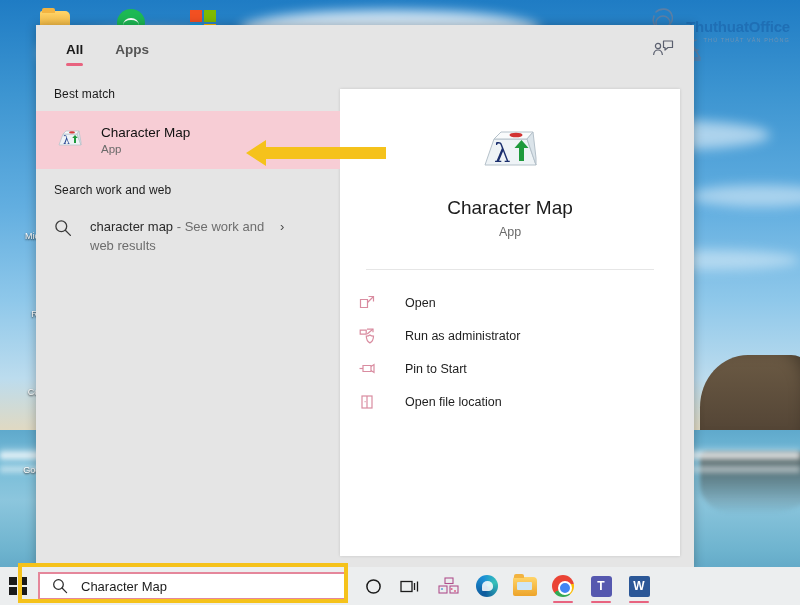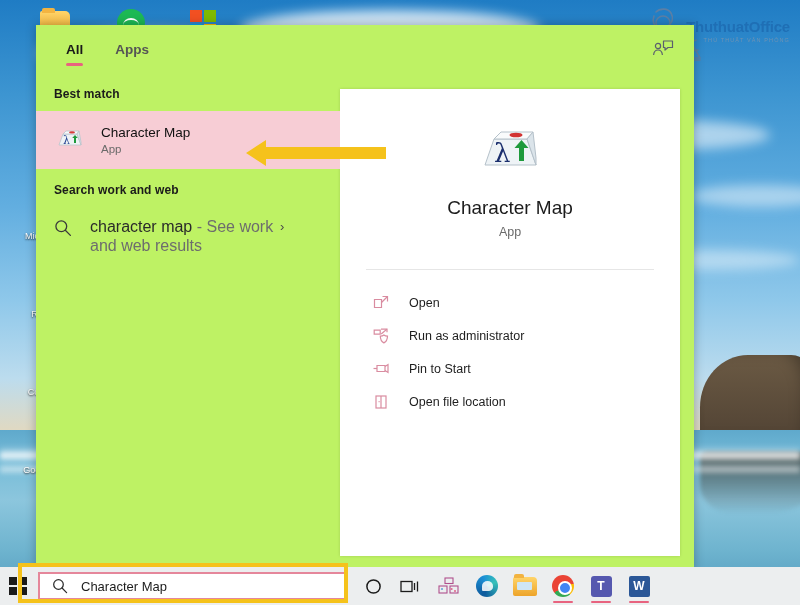--- a/index.html
+++ b/index.html
@@ -82,21 +82,21 @@
   .ic-cpanel:after{content:"";position:absolute;left:3px;top:4px;width:11px;height:11px;border-radius:50%;
      background:conic-gradient(#f2a33c 0 40%,#4e9ad6 40% 75%,#7fc24a 75% 100%);}
   .ic-chrome { width:30px;height:30px;border-radius:50%;
      background:conic-gradient(from -40deg,#ea4335 0 33%,#fbbc05 33% 50%,#34a853 50% 75%,#ea4335 75% 100%); }
   .ic-chrome:after{content:"";position:absolute;left:9px;top:9px;width:12px;height:12px;border-radius:50%;
      background:#4285f4;border:2px solid #fff;}
 
   
   #searchPanel {
     position:absolute; left:36px; top:25px; width:658px; height:545px;
-    background:#bef264;
+    background:#e5e5e5;
     box-shadow:0 0 10px rgba(0,0,0,.28);
     display:flex; flex-direction:column;
     z-index:20;
   }
   #tabsRow {
     height:48px; flex:0 0 48px; display:flex; align-items:center;
     padding:0 14px 0 22px; position:relative;
   }
   .tab {
     font-size:13.5px; color:#555; padding:0 16px; height:46px;
@@ -112,50 +112,50 @@
   }
   .tab .caret { margin-left:7px; font-size:8px; color:#444; }
   .spacer { flex:1; }
   #feedbackBtn { width:34px;height:34px;display:flex;align-items:center;justify-content:center;cursor:default; }
 
   #panelBody { flex:1; display:flex; min-height:0; }
 
   
   #resultsCol { width:304px; flex:0 0 304px; position:relative; }
   .sectionLabel {
-    font-size:12px; font-weight:bold; color:#1b1b1b;
+    font-size:12px; font-weight:normal; color:#1b1b1b;
     padding:14px 0 10px 18px; letter-spacing:.1px;
   }
   .bestMatchRow {
     height:58px; background:#f7cdd5; display:flex; align-items:center;
     padding-left:18px; cursor:default;
   }
   .bestIcon { width:30px;height:30px;flex:0 0 30px;position:relative;margin-right:17px; }
   .bestText { display:flex; flex-direction:column; }
   .bestTitle { font-size:13.5px; color:#111; line-height:17px; }
   .bestSub { font-size:11.5px; color:#6a6a6a; line-height:15px; margin-top:1px; }
 
   .webRow { display:flex; align-items:flex-start; padding:10px 14px 12px 18px; cursor:default; }
   .webIcon { width:22px;flex:0 0 22px;margin-right:14px;padding-top:2px; }
-  .webLabel { flex:1; font-size:16px; line-height:19px; color:#2a2a2a; max-width:190px; }
+  .webLabel { flex:1; font-size:13px; line-height:19px; color:#2a2a2a; max-width:190px; }
   .webLabel .dim { color:#6d6d6d; }
   .chev { flex:0 0 16px; color:#4a4a4a; font-size:13px; padding-top:2px; }
 
   
   #previewWrap { flex:1; padding:16px 14px 14px 0; display:flex; }
   #previewCard {
     flex:1; background:#fff; box-shadow:0 0 3px rgba(0,0,0,.14);
     display:flex; flex-direction:column; padding-top:26px;
   }
   #appIconBig { width:70px; height:60px; margin:4px auto 18px; position:relative; }
   #appName { text-align:center; font-size:19px; color:#1b1b1b; font-weight:normal; }
   #appType { text-align:center; font-size:12.5px; color:#6a6a6a; margin-top:6px; }
   #cardDivider { height:1px; background:#e6e6e6; margin:30px 26px 0; }
   #actionList { padding:16px 0 0 0; }
-  .actionRow { display:flex; align-items:center; height:33px; padding-left:30px; cursor:default; }
+  .actionRow { display:flex; align-items:center; height:33px; padding-left:16px; cursor:default;gap:10px; }
   .actIcon { width:22px; flex:0 0 22px; margin-right:17px; display:flex; align-items:center; justify-content:center; }
   .actLabel { font-size:12.5px; color:#1e1e1e; }
 
   
   .keycap { position:absolute; inset:0; }
 
   
   #arrow { position:absolute; left:238px; top:138px; width:148px; height:30px; z-index:40; pointer-events:none; }
 
   

